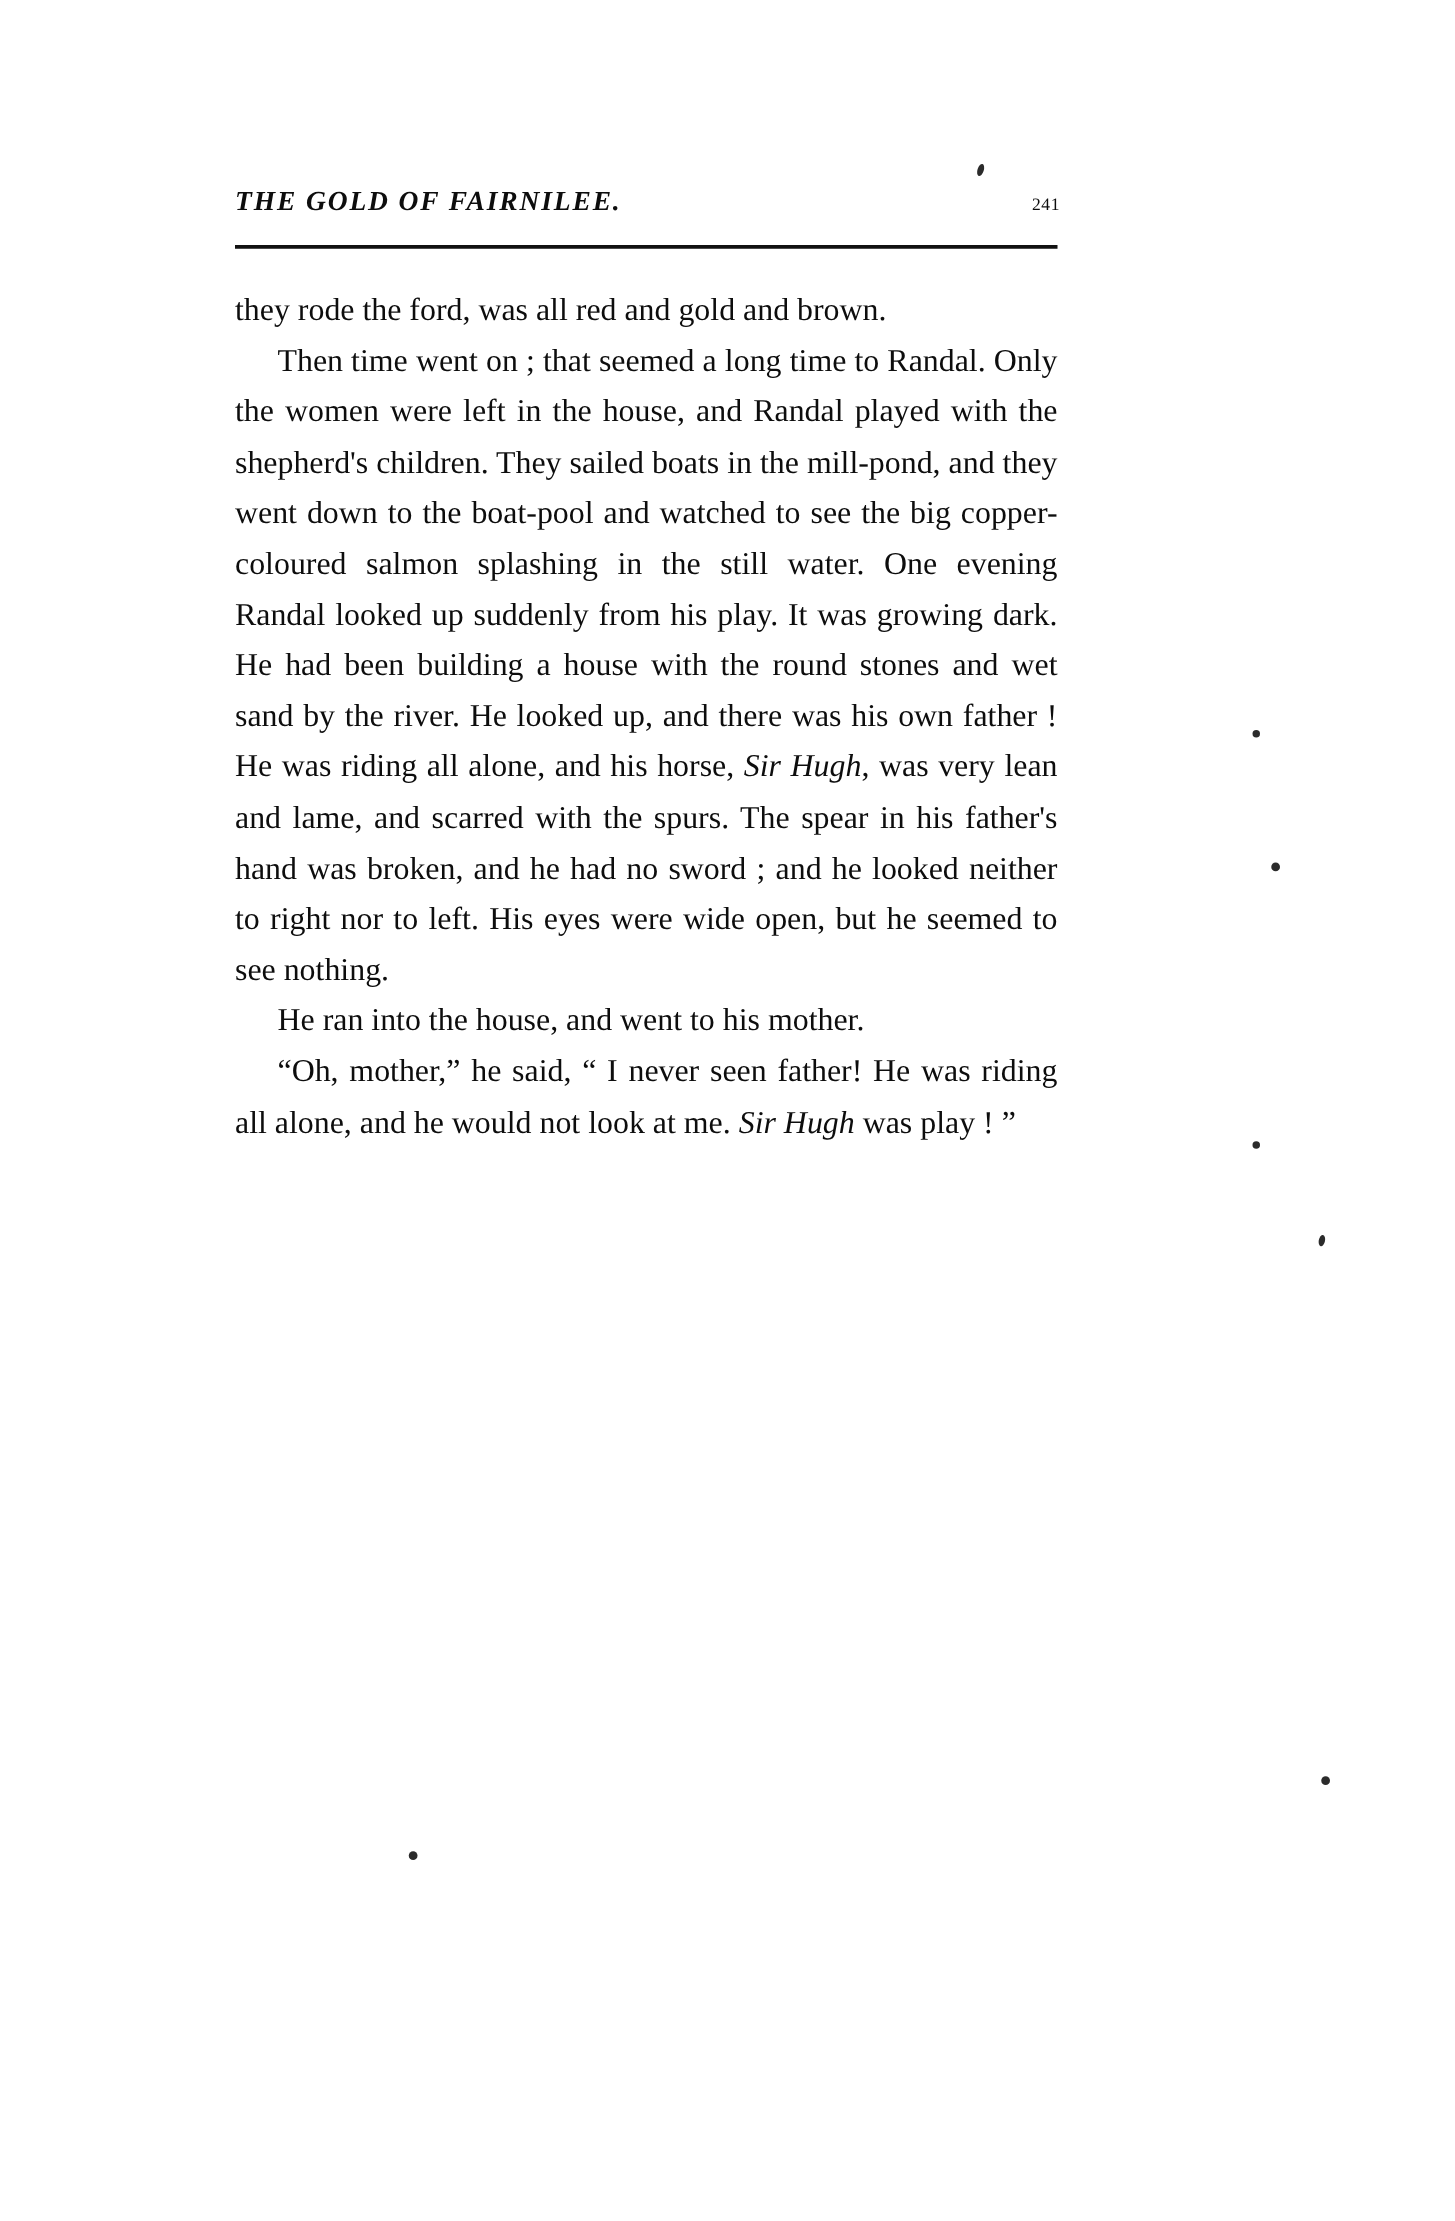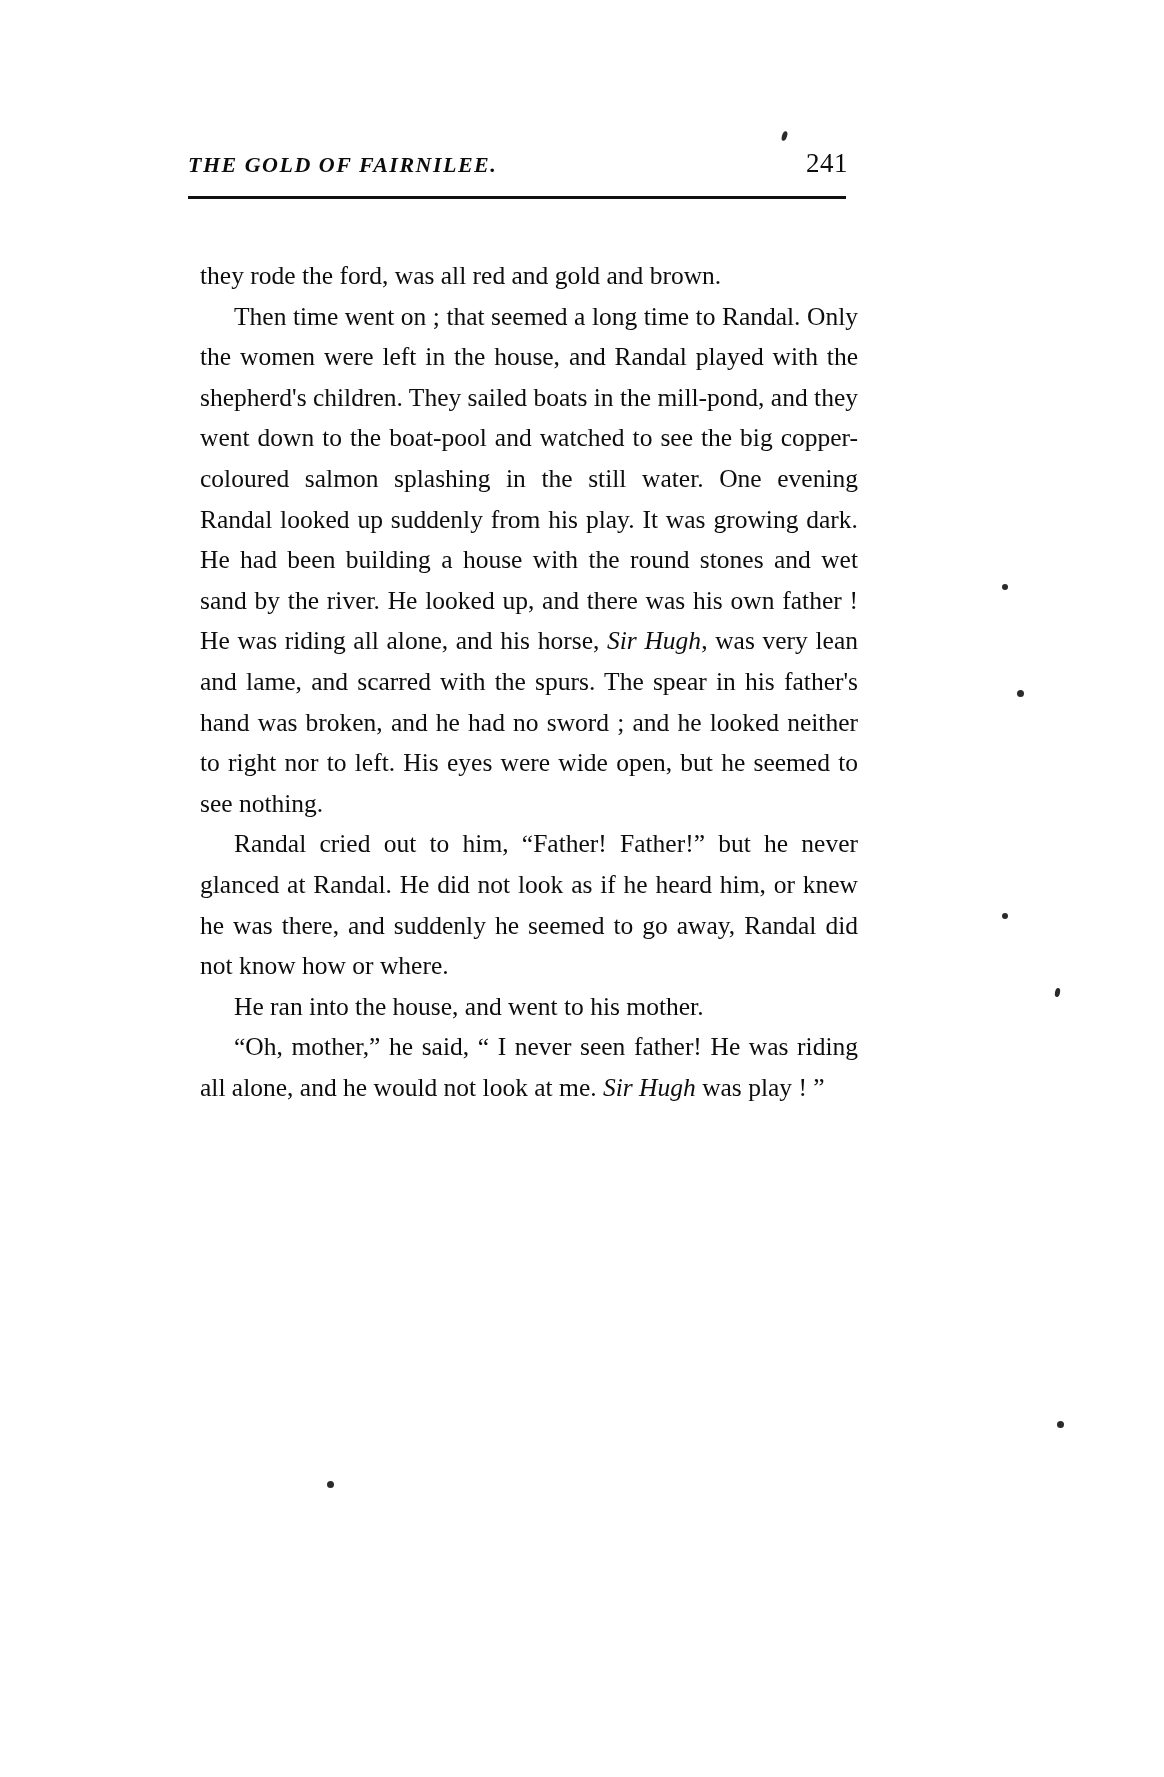--- a/index.html
+++ b/index.html
@@ -33,41 +33,40 @@
     justify-content: space-between;
   }
   .running-title {
     font-style: italic;
     font-weight: bold;
     letter-spacing: 1.5px;
     font-size: 22px;
     white-space: nowrap;
   }
   .folio {
-    font-size: 27px;
+    font-size: 14px;
     letter-spacing: 0.5px;
     font-weight: normal;
   }
   .header-rule {
     position: absolute;
     left: 188px;
     top: 196px;
     width: 658px;
     height: 3px;
     background: #111;
   }
   .body-text {
     position: absolute;
-    left: 200px;
+    left: 188px;
     top: 228px;
     width: 658px;
     font-size: 25.5px;
     line-height: 40.6px;
     text-align: justify;
-    margin-top: 28px;
   }
   .body-text p {
     margin: 0;
     text-indent: 0;
   }
   .body-text p.indent {
     text-indent: 34px;
   }
   .it { font-style: italic; }
 
@@ -93,21 +92,20 @@
   <div class="header">
     <span class="running-title">THE GOLD OF FAIRNILEE.</span>
     <span class="folio">241</span>
   </div>
 
   <div class="header-rule"></div>
 
   <div class="body-text" id="body-text">
       <p><span>they rode the ford, was all red and gold and brown.</span></p>
       <p class="indent"><span>Then time went on ; that seemed a long time to Randal.  Only the women were left in the house, and Randal played with the shepherd's children.  They sailed boats in the mill-pond, and they went down to the boat-pool and watched to see the big copper-coloured salmon splashing in the still water.  One evening Randal looked up suddenly from his play.  It was growing dark.  He had been building a house with the round stones and wet sand by the river.  He looked up, and there was his own father !  He was riding all alone, and his horse, </span><span class="it">Sir Hugh</span><span>, was very lean and lame, and scarred with the spurs.  The spear in his father's hand was broken, and he had no sword ; and he looked neither to right nor to left.  His eyes were wide open, but he seemed to see nothing.</span></p>
-      <p class="indent"><span>Randal cried out to him, “Father! Father!” but he never glanced at Randal.  He did not look as if he heard him, or knew he was there, and suddenly he seemed to go away, Randal did not know how or where.</span></p>
       <p class="indent"><span>He ran into the house, and went to his mother.</span></p>
       <p class="indent"><span>“Oh, mother,” he said, “ I never seen father! He was riding all alone, and he would not look at me.  </span><span class="it">Sir Hugh</span><span> was play ! ”</span></p>
     </div>
 
   <span class="speck sp1"></span>
   <span class="speck sp2"></span>
   <span class="speck sp3"></span>
   <span class="speck sp4"></span>
   <span class="speck sp5"></span>
   <span class="speck sp6"></span>

